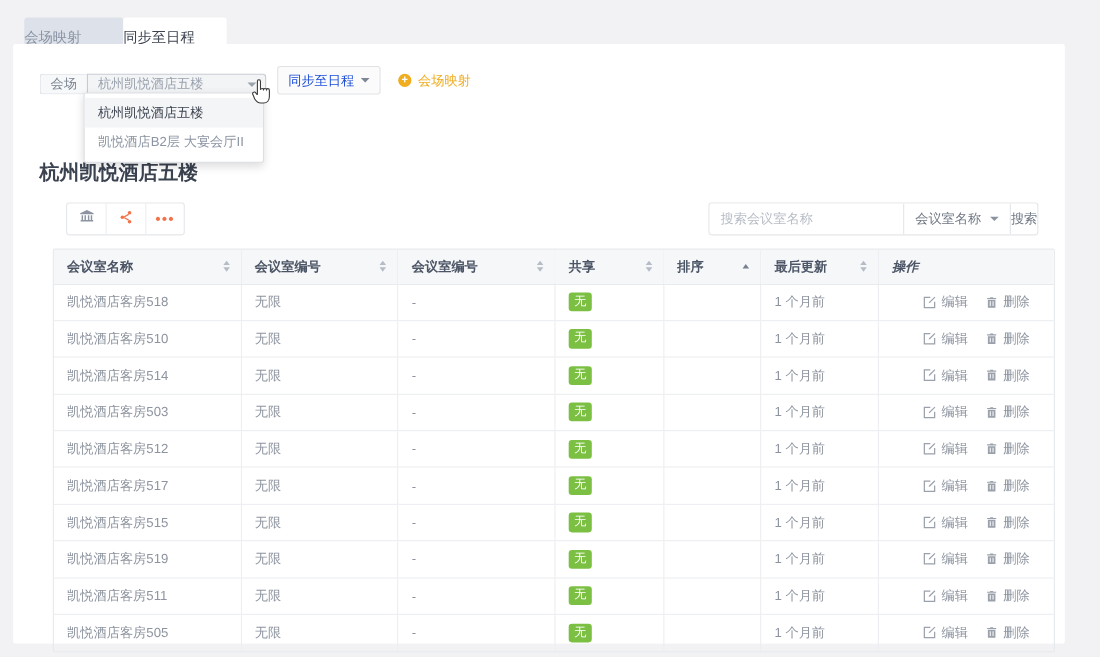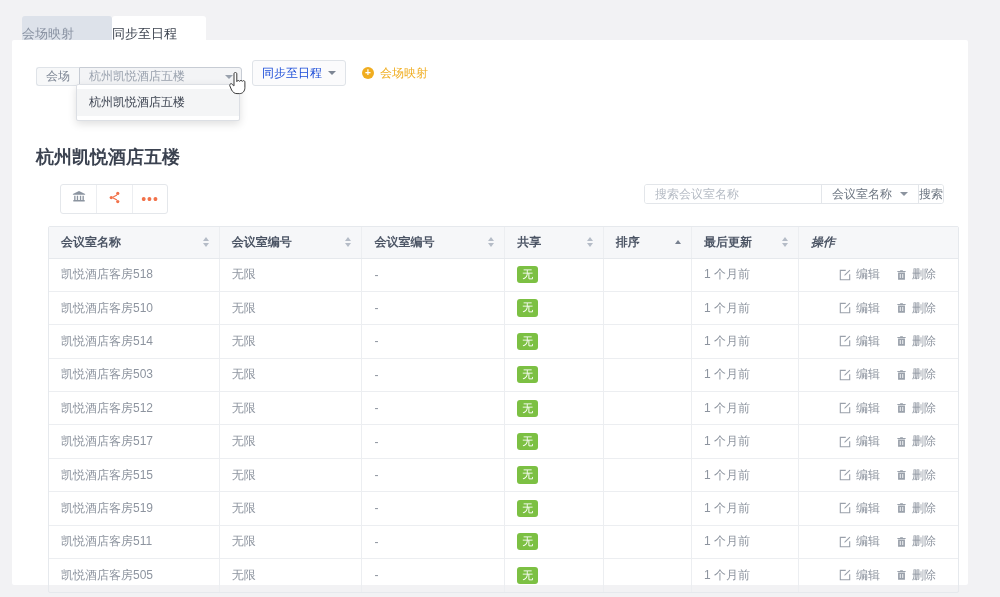--- a/index.html
+++ b/index.html
@@ -204,21 +204,21 @@
     font-size: 14px;
     letter-spacing: 1px;
     cursor: pointer;
   }
   .tb-share { color: #f2724a; font-size: 13px; }
 
   
   .searchgroup {
     position: absolute;
     right: 24px; top: 144px;
-    height: 20px;
+    height: 30px;
     display: flex; align-items: stretch;
     border: 1px solid #e3e6ea;
     border-radius: 3px;
     overflow: hidden;
     background: #fff;
   }
   .search-input {
     width: 176px;
     border: none;
     outline: none;
@@ -754,20 +754,21 @@
               </td>
             </tr>
           </tbody>
       </table>
     </div>
 
   </div>
 
   <div class="dropdown-menu" id="ddmenu">
       <div class="dd-item selected"><span>杭州凯悦酒店五楼</span></div>
+      <div class="dd-item"><span>凯悦酒店B2层 大宴会厅II</span></div>
     </div>
 
   <div class="cursor">
     <svg width="20" height="24" viewBox="0 0 20 24">
       <path d="M6 2c0-1 .6-1.6 1.4-1.6S8.8 1 8.8 2v7.6c.2-.7.8-1.1 1.5-1.1.6 0 1.1.4 1.3.9.2-.6.8-1 1.4-1 .6 0 1.2.4 1.3 1 .2-.5.7-.8 1.2-.8.8 0 1.4.6 1.4 1.5v5.3c0 3.6-2 6.2-5.3 6.2H9c-2.6 0-4-1.3-5.4-3.6L1.9 14c-.5-.8-.2-1.7.6-2.1.7-.4 1.6-.2 2 .5l.9 1.3c.3.4.6.3.6-.1V2z" fill="#ffffff" stroke="#3a3a3a" stroke-width="1"></path>
     </svg>
   </div>
 
 </div>
 

